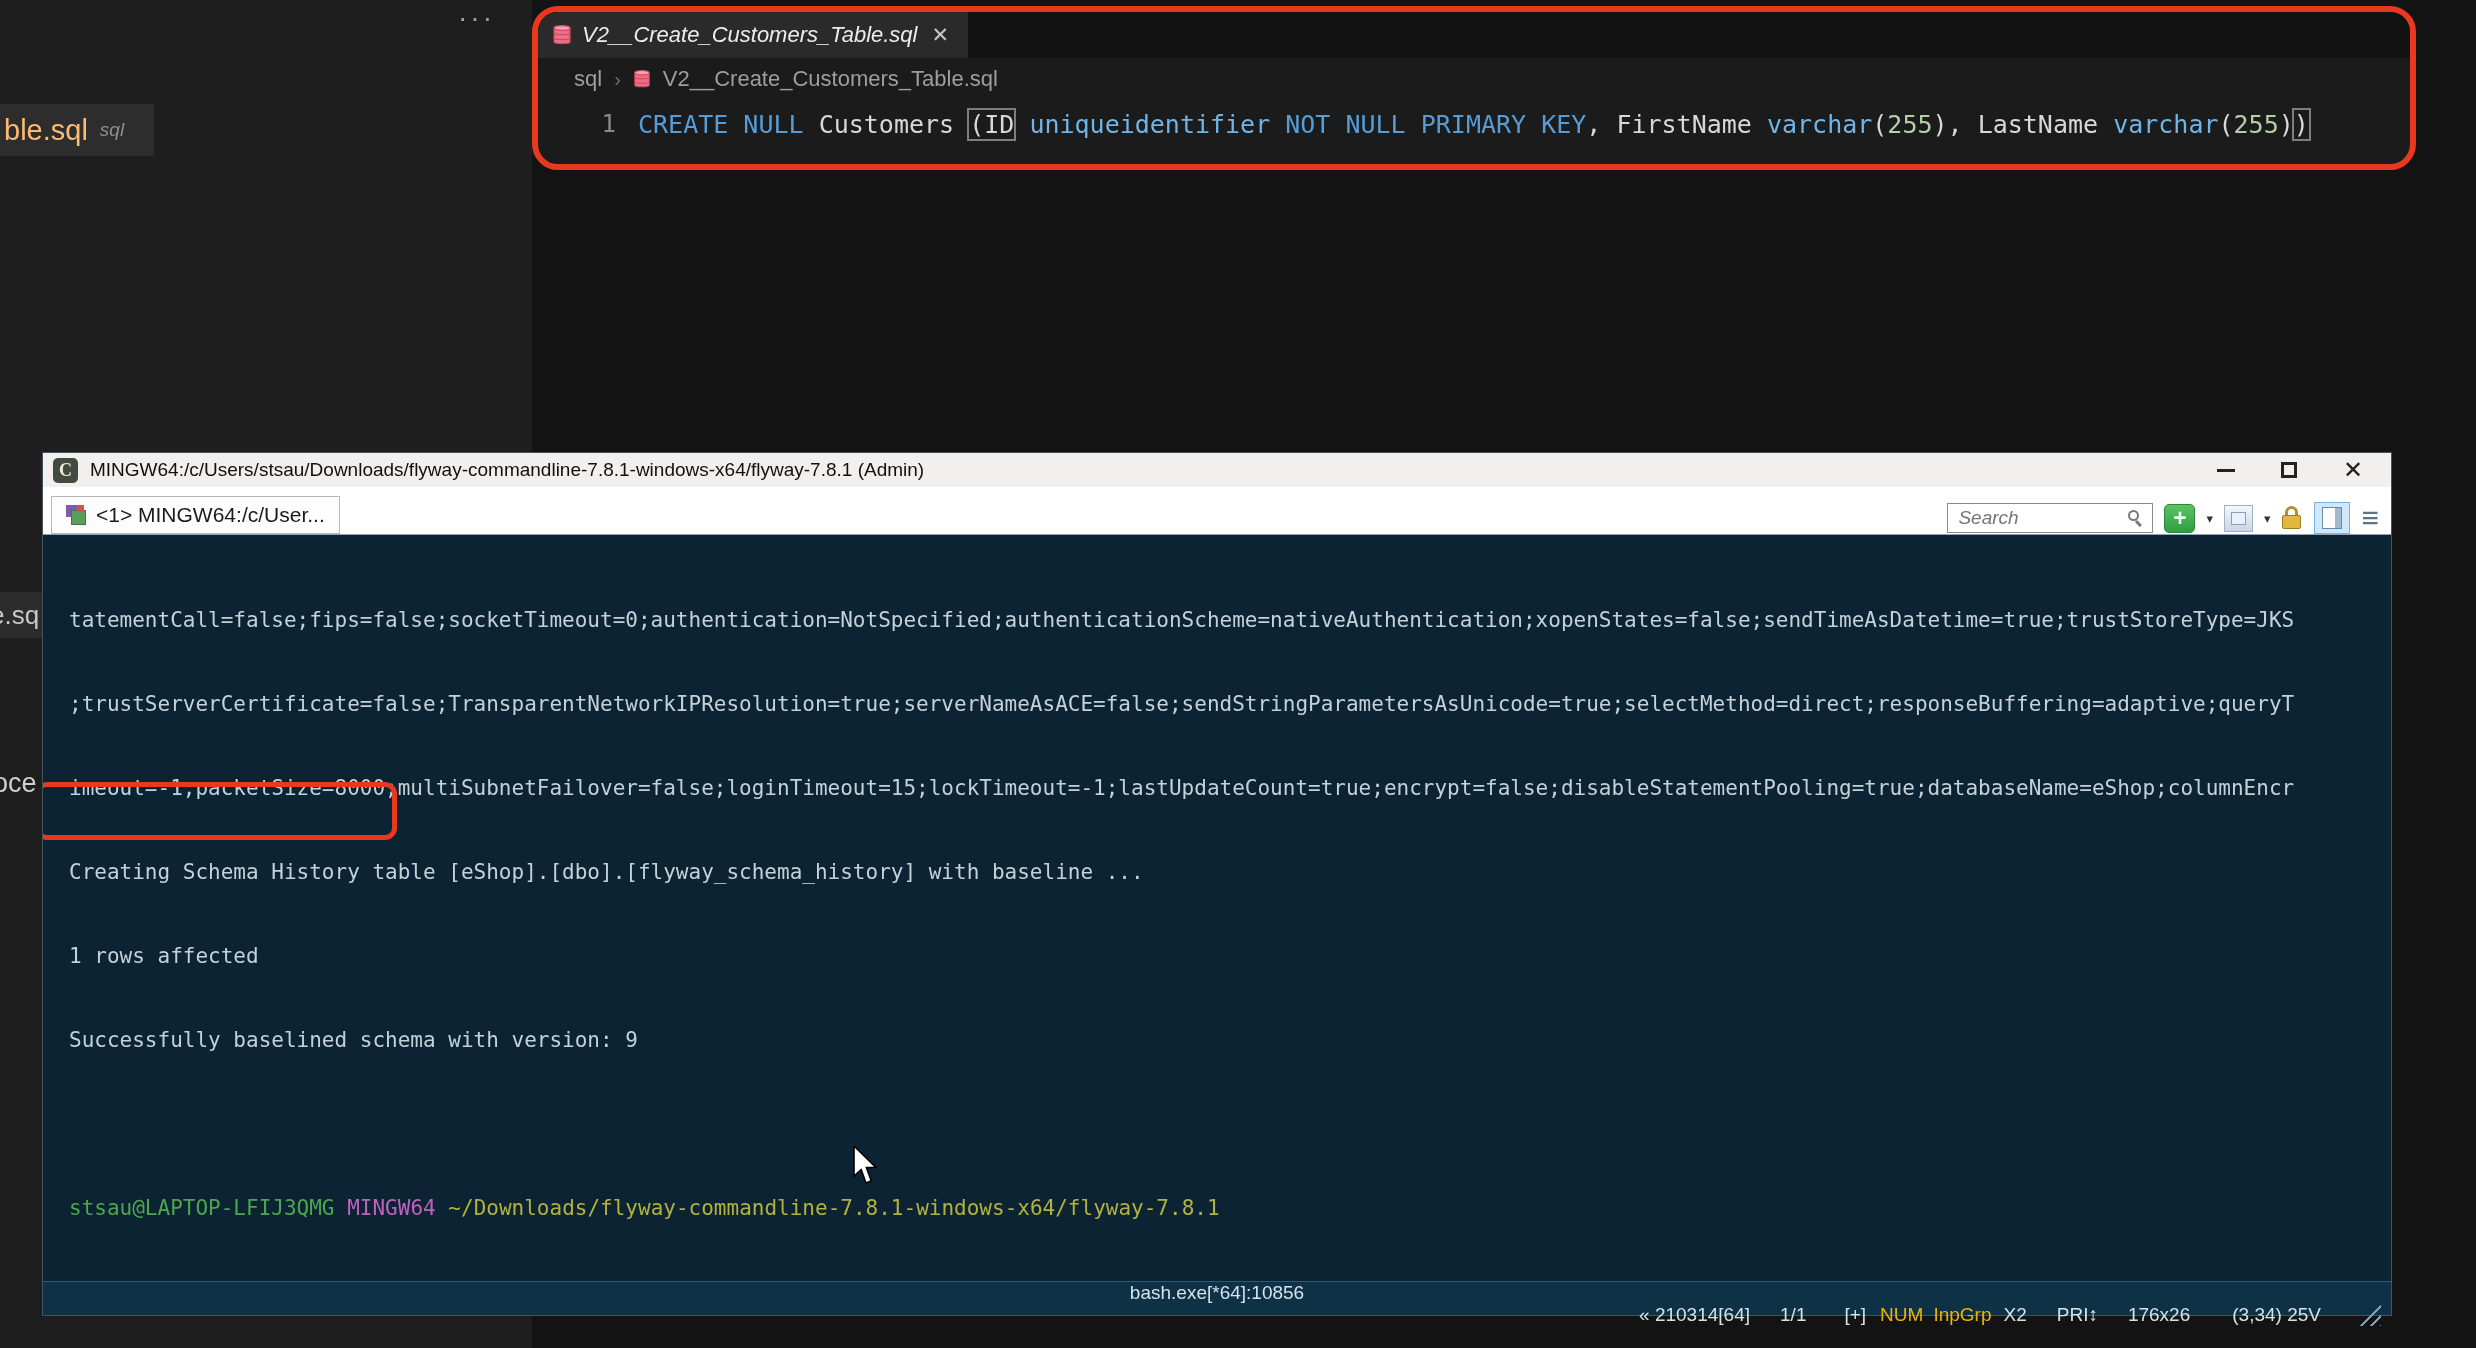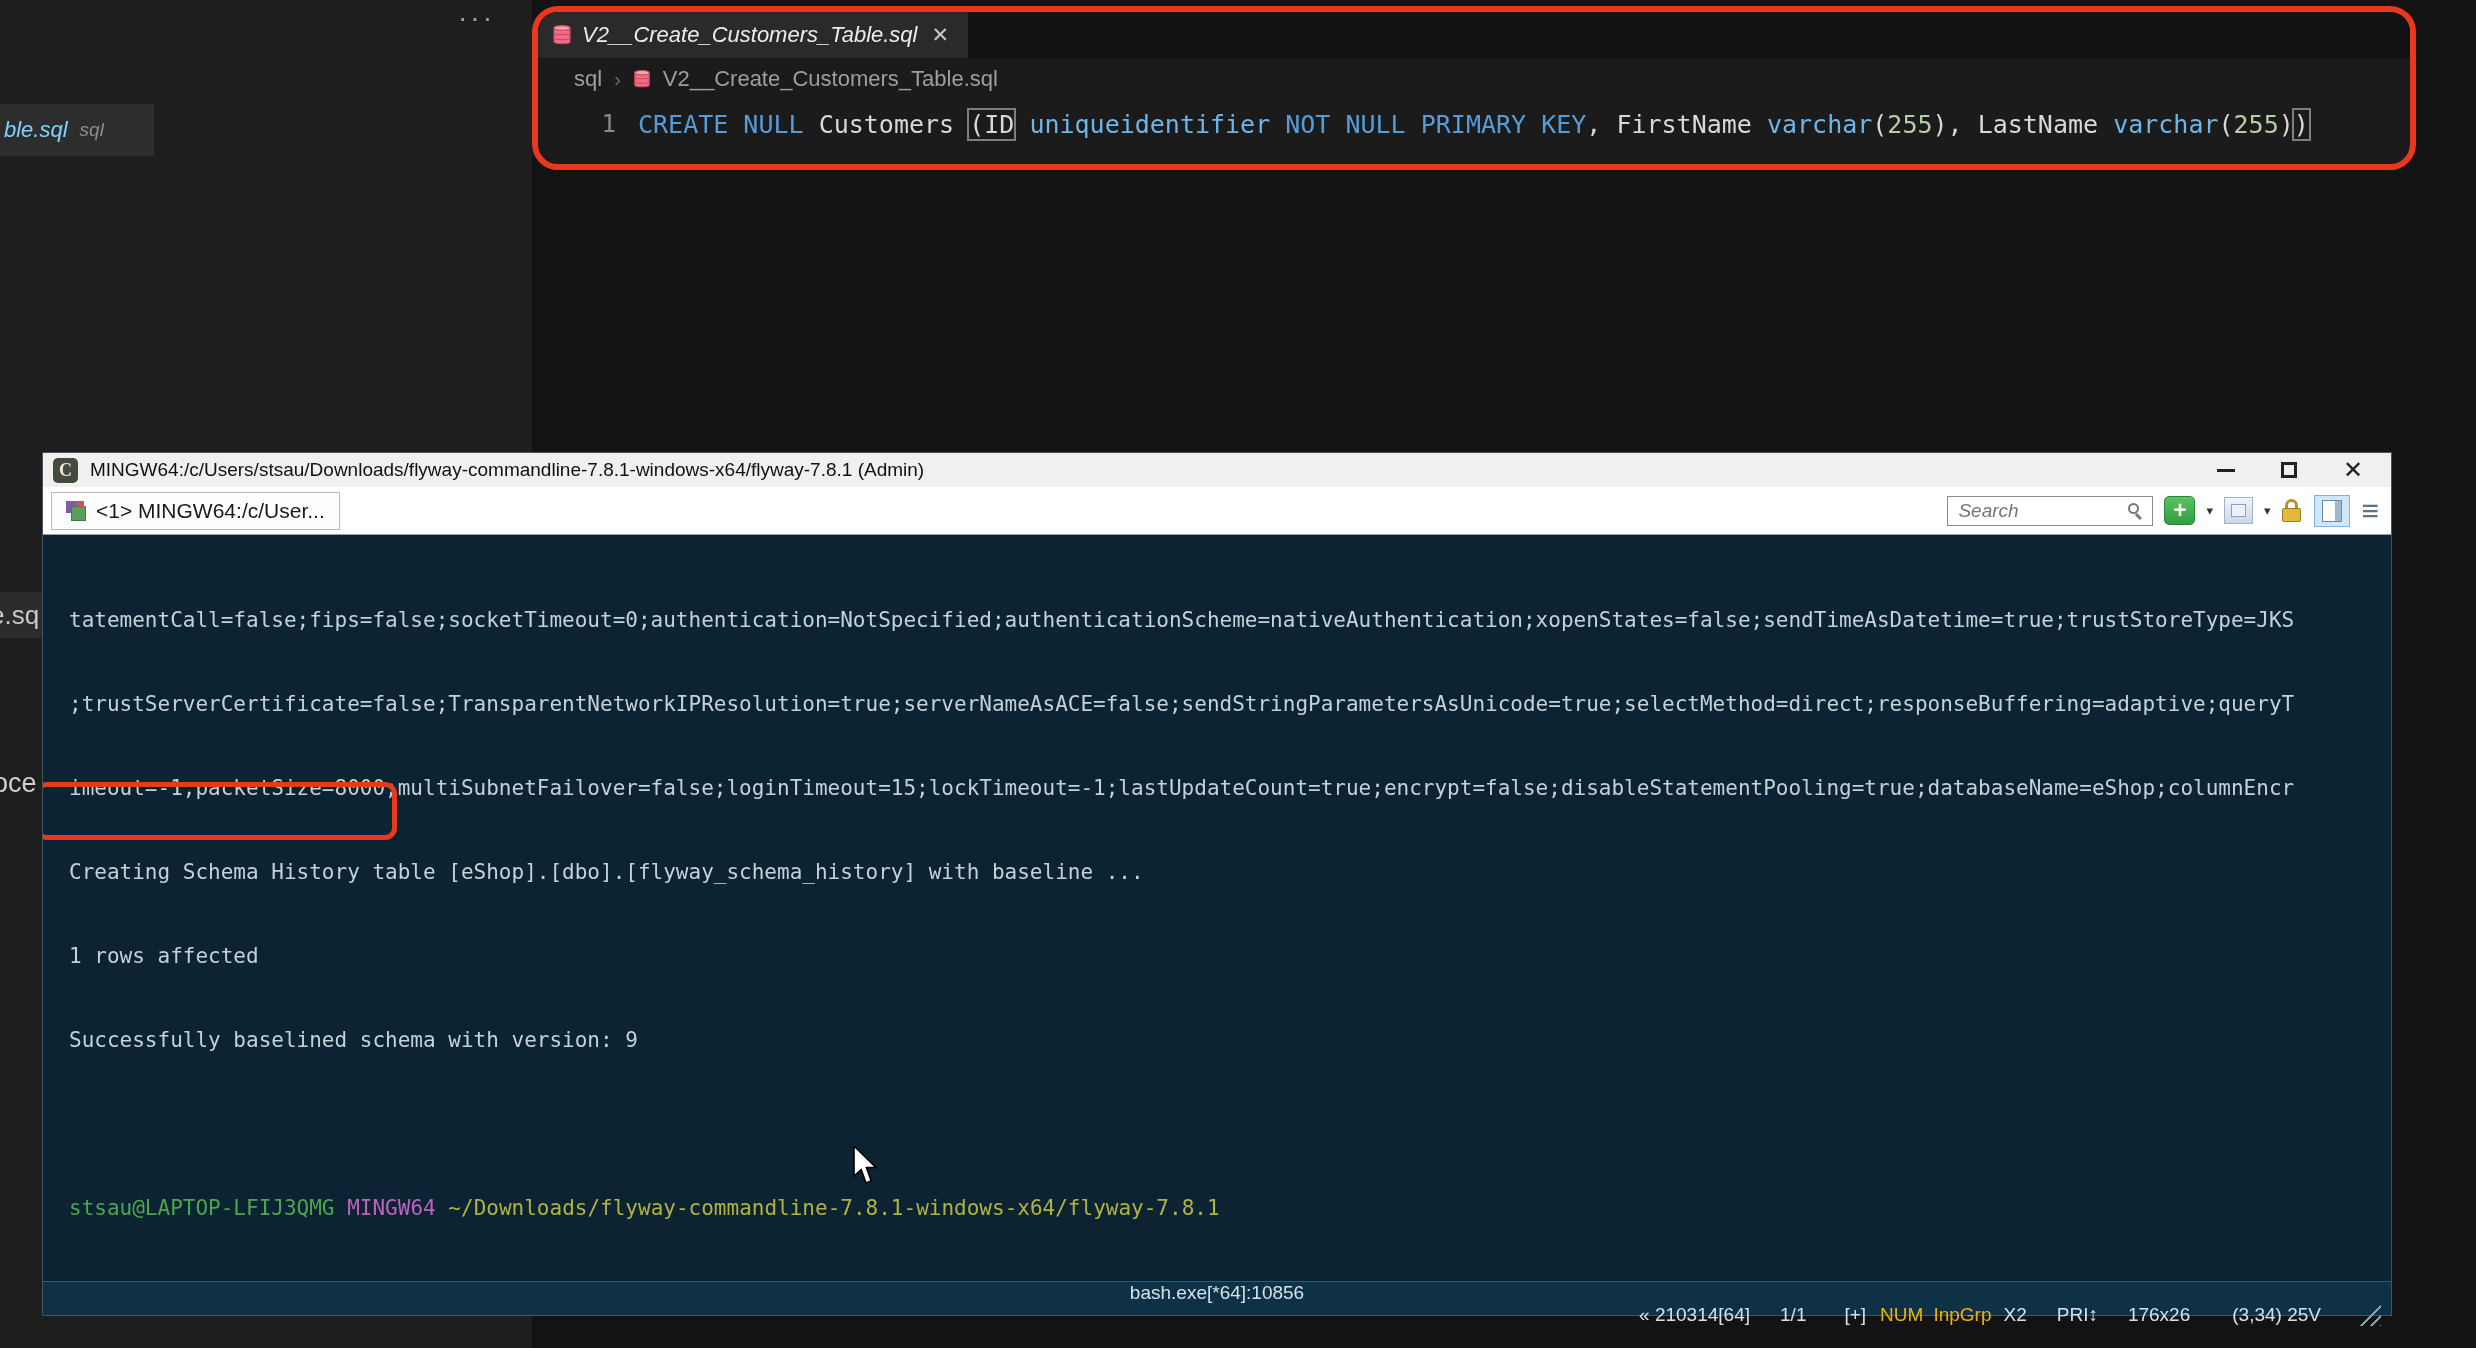--- a/index.html
+++ b/index.html
@@ -3,21 +3,21 @@
 <meta charset="utf-8">
 <style>
   html,body{margin:0;padding:0;background:#131313;}
   .page{position:relative;width:2476px;height:1348px;background:#131313;overflow:hidden;
         font-family:"Liberation Sans",sans-serif;}
 
   
   .vscode-left-bg{position:absolute;left:0;top:0;width:532px;height:1348px;background:#1e1e1e;z-index:1;}
   .left-tab{position:absolute;left:0;top:104px;width:150px;height:52px;background:#2d2d2d;
             display:flex;align-items:center;padding-left:4px;z-index:2;}
-  .left-tab-name{font-style:italic;font-size:22px;color:#7dd3fc;white-space:pre;}
+  .left-tab-name{font-size:29px;color:#fdba74;white-space:pre;}
   .left-tab-lang{font-style:italic;font-size:19px;color:#8f8f8f;margin-left:12px;}
   .editor-ellipsis{position:absolute;left:458px;top:2px;color:#9ba1a6;font-size:28px;letter-spacing:3px;z-index:2;}
   .partial-mid{position:absolute;left:-10px;top:600px;color:#c8c8c8;font-size:26px;z-index:2;}
   .partial-mid-row{position:absolute;left:0;top:592px;width:42px;height:46px;background:#2c2c2c;z-index:1;}
   .partial-low{position:absolute;left:-16px;top:768px;color:#cfcfcf;font-size:27px;z-index:2;}
 
   
   .editor-box{position:absolute;left:532px;top:6px;width:1884px;height:164px;border:6px solid #e8391f;
               border-radius:26px;background:#1b1b1b;box-sizing:border-box;overflow:hidden;z-index:3;}
   .editor-tabbar{position:absolute;left:0;top:0;right:0;height:46px;background:#121212;}
@@ -47,21 +47,21 @@
   .term-icon{width:25px;height:25px;border-radius:5px;background:#414b40;color:#efe9d0;
              font-family:"Liberation Serif",serif;font-weight:bold;font-size:18px;
              display:flex;align-items:center;justify-content:center;flex:0 0 auto;}
   .term-title{font-size:19px;color:#111;margin-left:12px;flex:1;white-space:pre;overflow:hidden;}
   .win-controls{display:flex;align-items:center;gap:46px;margin-right:18px;}
   .min-shape{display:inline-block;width:18px;height:3px;background:#222;}
   .max-shape{display:inline-block;width:16px;height:16px;border:3px solid #222;box-sizing:border-box;}
   .close-glyph{color:#222;font-size:24px;line-height:24px;}
 
   .term-tabrow{position:absolute;left:0;top:34px;right:0;height:48px;background:#ffffff;
-               border-bottom:1px solid #8fa3b5;display:flex;align-items:center;padding:0 8px;box-sizing:border-box;}
+               border-bottom:1px solid #8fa3b5;display:flex;align-items:flex-end;padding:0 8px;box-sizing:border-box;}
   .term-tab{display:flex;align-items:center;gap:10px;border:1px solid #b9b9b9;background:#fdfdfd;
             height:38px;padding:0 14px;font-size:21px;color:#1a1a1a;box-sizing:border-box;white-space:pre;}
   .msys-icon{position:relative;width:20px;height:20px;flex:0 0 auto;}
   .msys-icon .sq1{position:absolute;left:0;top:0;width:12px;height:12px;background:#7b5ea7;}
   .msys-icon .sq2{position:absolute;right:0;bottom:0;width:13px;height:13px;background:#58a05a;border:1px solid #3c7c3e;}
   .msys-icon .sq3{position:absolute;right:2px;top:0;width:7px;height:7px;background:#c8574f;}
 
   .term-toolbar{margin-left:auto;display:flex;align-items:center;gap:11px;}
   .search-box{width:206px;height:30px;border:1px solid #8a8a8a;display:flex;align-items:center;
               padding:0 8px;box-sizing:border-box;background:#fff;}

